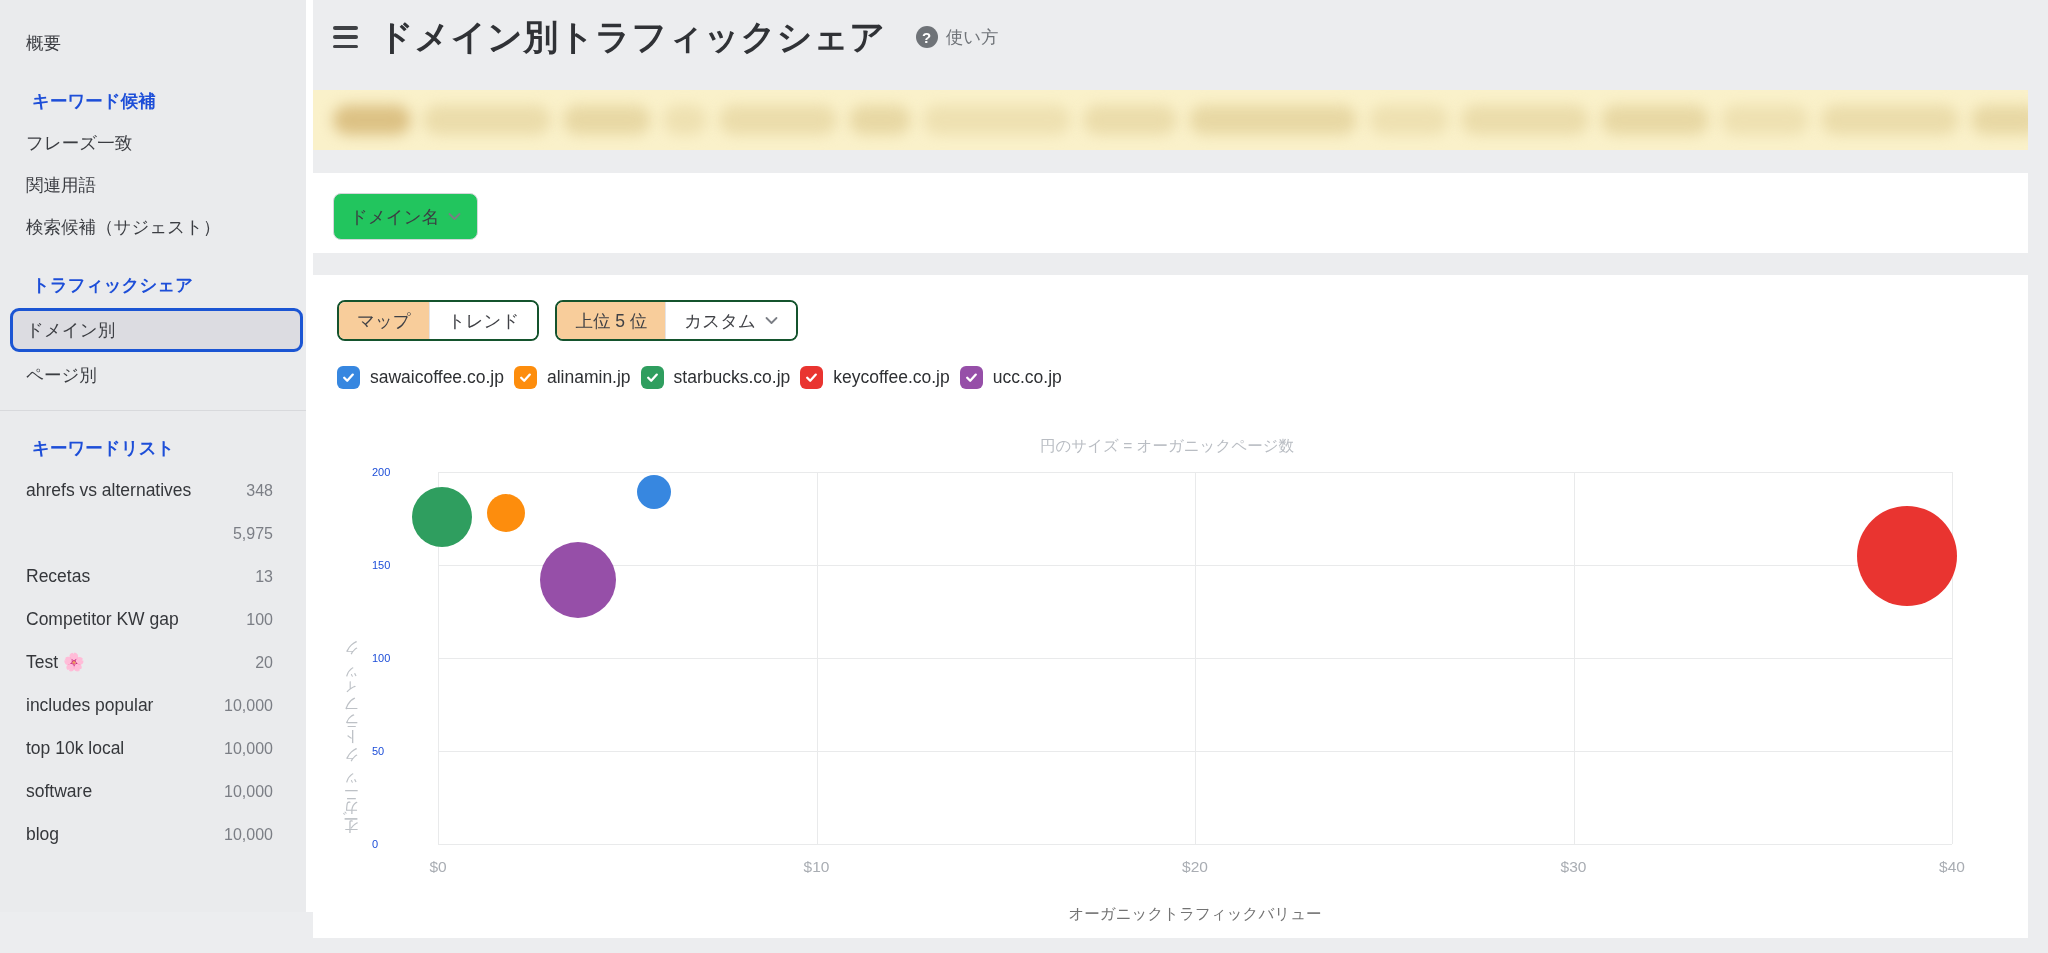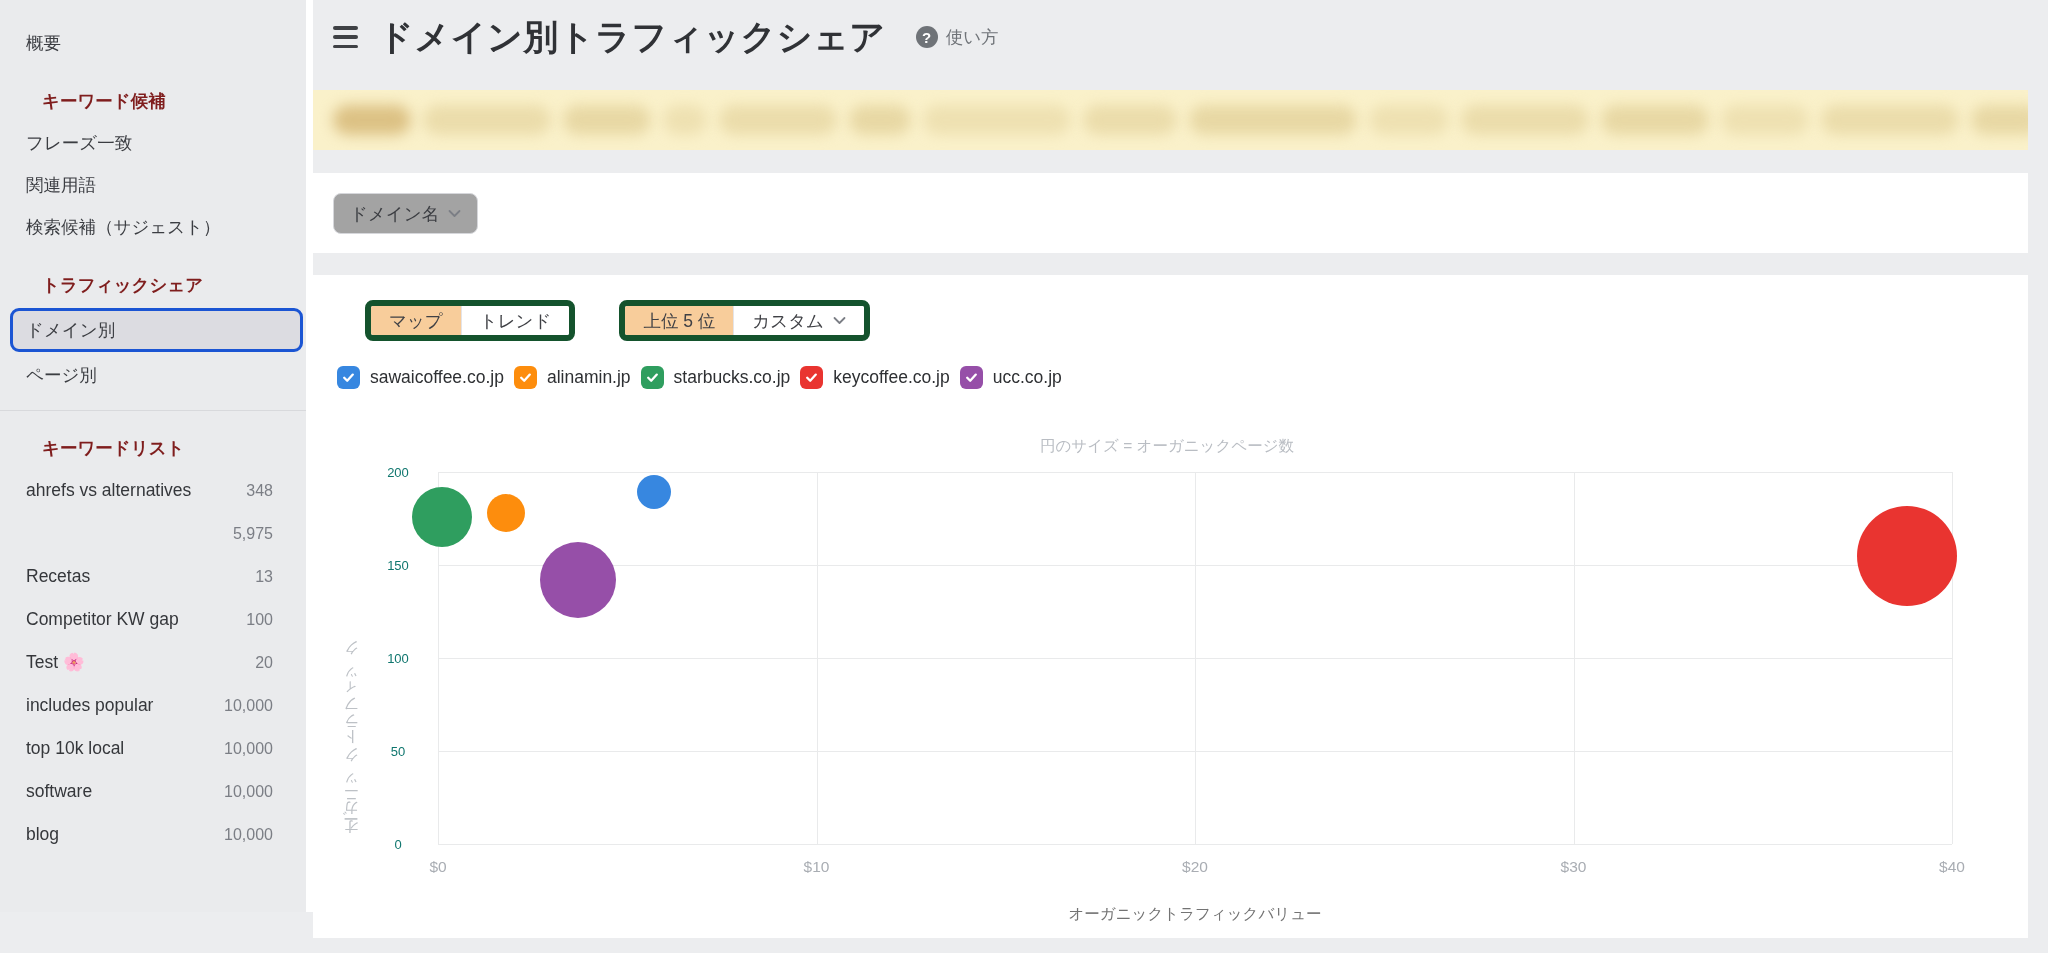--- a/index.html
+++ b/index.html
@@ -21,21 +21,21 @@
     position:absolute; right:0; top:0; width:7px; height:100%;
     background:#ffffff;
   }
   .side-item{
     height:42px; display:flex; align-items:center;
     padding:0 26px; font-size:17.5px; color:#3b3d42; cursor:pointer;
     white-space:nowrap;
   }
   .side-heading{
     height:42px; display:flex; align-items:center;
-    padding:0 42px; font-size:17.5px; font-weight:bold; color:#7f1d1d;
+    padding:0 32px; font-size:17.5px; font-weight:bold; color:#1d4ed8;
     margin-top:16px; white-space:nowrap;
   }
   .side-selected{
     margin:2px 10px; height:44px;
     border:3px solid #1b55d3; border-radius:9px; background:#dcdce1;
     display:flex; align-items:center; padding:0 13px;
     font-size:17.5px; color:#3b3d42; cursor:pointer; white-space:nowrap;
   }
   .side-divider{ border-top:1px solid #d8d9dc; margin:14px 0 12px 0; }
   .kw-row{
@@ -70,31 +70,31 @@
     display:flex; align-items:center; padding:0 20px;
   }
   .blob{ height:30px; border-radius:15px; background:#e5d49e; filter:blur(7px); flex:none; margin-right:12px; }
 
   
   .card{ position:absolute; left:0; width:1715px; background:#ffffff; }
   .card1{ top:173px; height:80px; }
   .card2{ top:275px; height:663px; }
 
   .dropdown-btn{
-    position:absolute; left:20px; top:20px; height:41px;
-    border:1px solid #d6d7db; border-radius:8px; background:#a3a3a3;
+    position:absolute; left:20px; top:20px; height:47px;
+    border:1px solid #d6d7db; border-radius:8px; background:#22c55e;
     display:flex; align-items:center; padding:0 16px;
     font-size:17.5px; color:#3b3d42; cursor:pointer;
   }
   .chev{ margin-left:9px; display:inline-flex; }
 
   .seg-row{ position:absolute; left:24px; top:25px; display:flex; gap:16px; }
   .seg-group{
-    display:inline-flex; border:6px solid #14532d; border-radius:8px;
-    overflow:hidden; height:41px; background:#fff;margin-left:28px;
+    display:inline-flex; border:2px solid #14532d; border-radius:8px;
+    overflow:hidden; height:41px; background:#fff;
   }
   .seg{
     display:flex; align-items:center; padding:0 18px;
     font-size:17.5px; color:#3f4045; background:#fff; cursor:pointer;
     border-left:1px solid #e4e4e8;
   }
   .seg:first-child{ border-left:none; }
   .seg.selected{ background:#f8cd9b; border-left:none; }
 
   .legend-row{ position:absolute; left:24px; top:91px; display:flex; align-items:center; gap:10px; }
@@ -104,22 +104,22 @@
     display:flex; align-items:center; justify-content:center;
   }
   .legend-label{ margin-left:10px; font-size:17.5px; color:#2e3033; white-space:nowrap; }
 
   
   .chart-layer{ position:absolute; inset:0; }
   .grid-h, .grid-v{ position:absolute; background:#e9eaeb; }
   .grid-h{ height:1px; }
   .grid-v{ width:1px; }
   .ytick{
-    position:absolute; width:52px; text-align:center;
-    font-size:13px; color:#0f766e; transform:translateY(-50%);
+    position:absolute; width:52px; text-align:left;
+    font-size:11px; color:#1d4ed8; transform:translateY(-50%);
   }
   .xtick{
     position:absolute; transform:translateX(-50%);
     font-size:15.5px; color:#a9adb3; white-space:nowrap;
   }
   .chart-subtitle{
     position:absolute; transform:translateX(-50%);
     font-size:15.5px; color:#b9bdc3; white-space:nowrap;
   }
   .xaxis-title{

